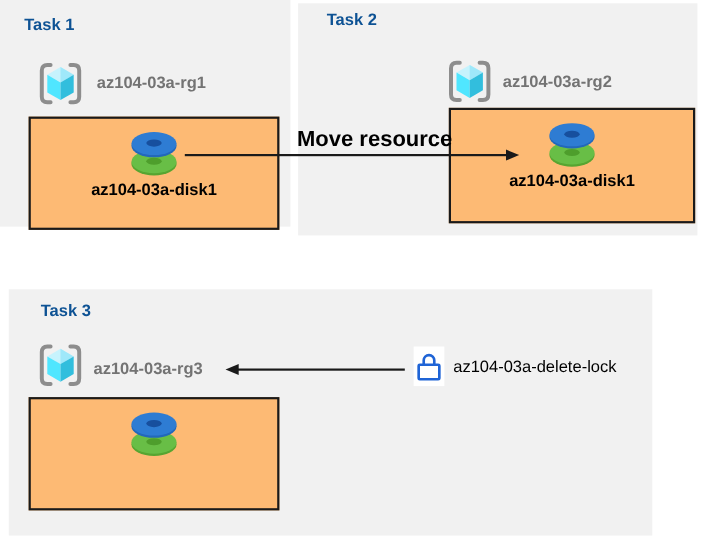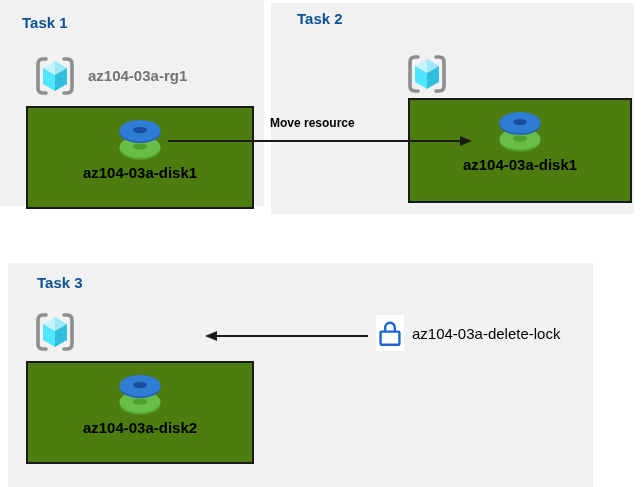--- a/index.html
+++ b/index.html
@@ -9,30 +9,30 @@
     --cube-light:#c7f3fd; --cube-light2:#9fe8fa; --cube-mid:#50e6ff; --cube-dark:#32bedd;
     --bracket-gray:#8d8d8d; --lock-blue:#1f64d6;
   }
   html,body{margin:0;padding:0;background:#fff;}
   .stage{position:relative;width:641px;height:487px;background:#fff;overflow:hidden;
          font-family:"Liberation Sans","DejaVu Sans",sans-serif;color:#000;}
   .panel{position:absolute;background:var(--panel-bg);}
   .task-label{position:absolute;font-size:15px;font-weight:bold;color:var(--heading-blue);white-space:nowrap;}
   .rg-icon{position:absolute;width:44px;height:44px;}
   .rg-label{position:absolute;font-size:15px;font-weight:bold;color:#737373;white-space:nowrap;}
-  .rbox{position:absolute;background:#4d7c0f;border:2px solid var(--ink);box-sizing:border-box;
+  .rbox{position:absolute;background:#fdba74;border:2px solid var(--ink);box-sizing:border-box;
         display:flex;flex-direction:column;align-items:center;padding-top:10px;}
   .disk-icon{width:48px;height:42px;}
   .disk-label{font-size:15px;font-weight:bold;margin-top:4px;white-space:nowrap;}
   .arrow-line{position:absolute;height:2px;background:var(--ink);}
   .ah-r{position:absolute;width:0;height:0;border-top:5px solid transparent;
         border-bottom:5px solid transparent;border-left:12px solid var(--ink);}
   .ah-l{position:absolute;width:0;height:0;border-top:5px solid transparent;
         border-bottom:5px solid transparent;border-right:12px solid var(--ink);}
-  .move-label{position:absolute;font-size:12px;font-weight:bold;white-space:nowrap;}
+  .move-label{position:absolute;font-size:20px;font-weight:bold;white-space:nowrap;}
   .lock-square{position:absolute;width:28px;height:36px;background:#fff;
                display:flex;align-items:center;justify-content:center;}
   .lock-title{position:absolute;font-size:15px;font-weight:normal;white-space:nowrap;}
   .lock-type{position:absolute;font-size:15px;white-space:nowrap;}
   .lock-type b{font-weight:bold;}
 </style>
 </head>
 <body>
 
 <div class="stage">
@@ -73,20 +73,21 @@
     <div class="rg-icon" style="left:134px;top:49px;">
       <svg width="44" height="44" viewBox="0 0 44 44">
         <path d="M13 5 H10 C6.7 5 5 6.7 5 10 V34 C5 37.3 6.7 39 10 39 H13" style="stroke:var(--bracket-gray);" stroke-width="3.6" fill="none" stroke-linecap="round"></path>
         <path d="M31 5 H34 C37.3 5 39 6.7 39 10 V34 C39 37.3 37.3 39 34 39 H31" style="stroke:var(--bracket-gray);" stroke-width="3.6" fill="none" stroke-linecap="round"></path>
         <polygon points="22,7 34,14 22,21 10,14" style="fill:var(--cube-light);"></polygon>
         <polygon points="22,7 34,14 22,21" style="fill:var(--cube-light2);"></polygon>
         <polygon points="10,14 22,21 22,37 10,30" style="fill:var(--cube-mid);"></polygon>
         <polygon points="34,14 22,21 22,37 34,30" style="fill:var(--cube-dark);"></polygon>
       </svg>
     </div>
+    <div class="rg-label" style="left:186px;top:63px;">az104-03a-rg2</div>
 
     <div class="rbox" style="left:137px;top:95px;width:224px;height:105px;">
       <div class="disk-icon">
         <svg width="48" height="42" viewBox="0 0 48 42">
           <ellipse cx="24" cy="31" rx="20.5" ry="10.5" style="fill:var(--disk-green-under);"></ellipse>
           <ellipse cx="24" cy="29" rx="20.5" ry="10.5" style="fill:var(--disk-green);"></ellipse>
           <ellipse cx="24" cy="28.6" rx="7" ry="3.2" style="fill:var(--disk-green-hole);"></ellipse>
           <ellipse cx="24" cy="14.5" rx="20.5" ry="10.5" style="fill:var(--disk-blue-under);"></ellipse>
           <ellipse cx="24" cy="12.5" rx="20.5" ry="10.5" style="fill:var(--disk-blue);"></ellipse>
           <ellipse cx="24" cy="12.1" rx="7" ry="3.2" style="fill:var(--disk-blue-hole);"></ellipse>
@@ -106,20 +107,21 @@
     <div class="rg-icon" style="left:25px;top:47px;">
       <svg width="44" height="44" viewBox="0 0 44 44">
         <path d="M13 5 H10 C6.7 5 5 6.7 5 10 V34 C5 37.3 6.7 39 10 39 H13" style="stroke:var(--bracket-gray);" stroke-width="3.6" fill="none" stroke-linecap="round"></path>
         <path d="M31 5 H34 C37.3 5 39 6.7 39 10 V34 C39 37.3 37.3 39 34 39 H31" style="stroke:var(--bracket-gray);" stroke-width="3.6" fill="none" stroke-linecap="round"></path>
         <polygon points="22,7 34,14 22,21 10,14" style="fill:var(--cube-light);"></polygon>
         <polygon points="22,7 34,14 22,21" style="fill:var(--cube-light2);"></polygon>
         <polygon points="10,14 22,21 22,37 10,30" style="fill:var(--cube-mid);"></polygon>
         <polygon points="34,14 22,21 22,37 34,30" style="fill:var(--cube-dark);"></polygon>
       </svg>
     </div>
+    <div class="rg-label" style="left:77px;top:64px;">az104-03a-rg3</div>
 
     <div class="arrow-line" style="left:208px;top:72px;width:152px;"></div>
     <div class="ah-l" style="left:197px;top:68px;"></div>
 
     <div class="lock-square" style="left:368px;top:52px;">
       <svg width="22" height="28" viewBox="0 0 22 28">
         <path d="M6.2 13 V8.6 A4.8 4.8 0 0 1 15.8 8.6 V13" style="stroke:var(--lock-blue);" stroke-width="2.4" fill="none"></path>
         <rect x="1.6" y="12.6" width="18.8" height="13.2" rx="1" style="stroke:var(--lock-blue);" stroke-width="2.4" fill="#ffffff"></rect>
       </svg>
     </div>
@@ -129,17 +131,16 @@
       <div class="disk-icon">
         <svg width="48" height="42" viewBox="0 0 48 42">
           <ellipse cx="24" cy="31" rx="20.5" ry="10.5" style="fill:var(--disk-green-under);"></ellipse>
           <ellipse cx="24" cy="29" rx="20.5" ry="10.5" style="fill:var(--disk-green);"></ellipse>
           <ellipse cx="24" cy="28.6" rx="7" ry="3.2" style="fill:var(--disk-green-hole);"></ellipse>
           <ellipse cx="24" cy="14.5" rx="20.5" ry="10.5" style="fill:var(--disk-blue-under);"></ellipse>
           <ellipse cx="24" cy="12.5" rx="20.5" ry="10.5" style="fill:var(--disk-blue);"></ellipse>
           <ellipse cx="24" cy="12.1" rx="7" ry="3.2" style="fill:var(--disk-blue-hole);"></ellipse>
         </svg>
       </div>
-      <div class="disk-label">az104-03a-disk2</div>
     </div>
   </section>
 
 </div>
 
 </body></html>

